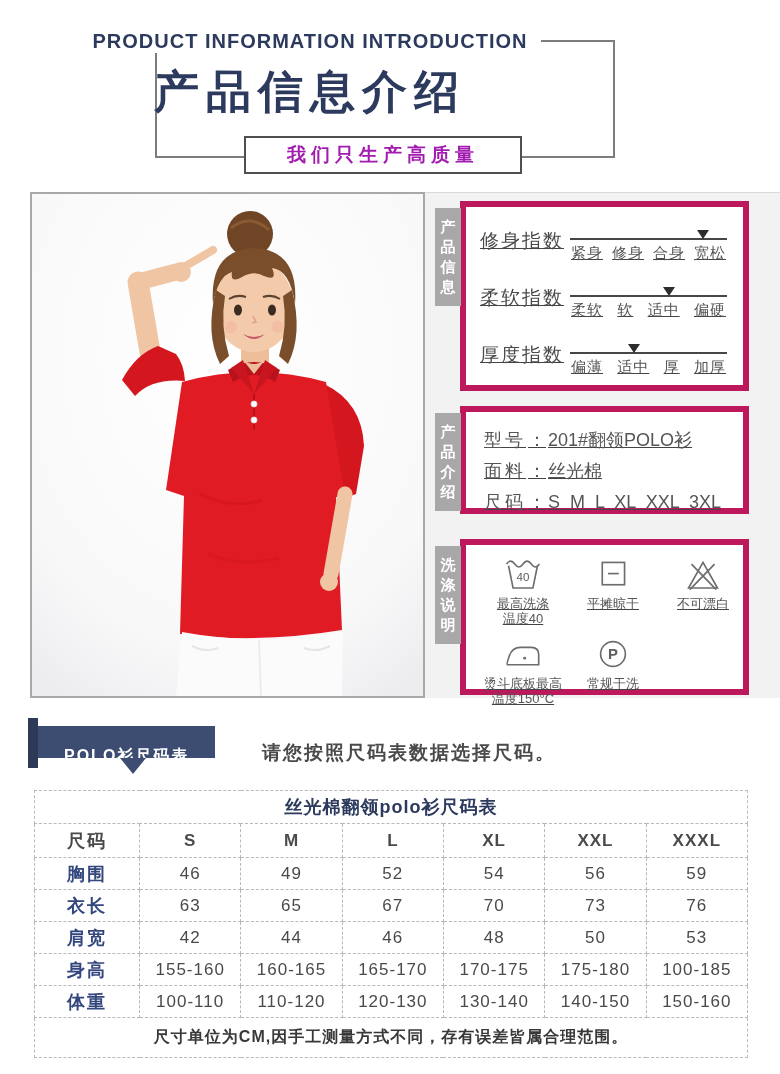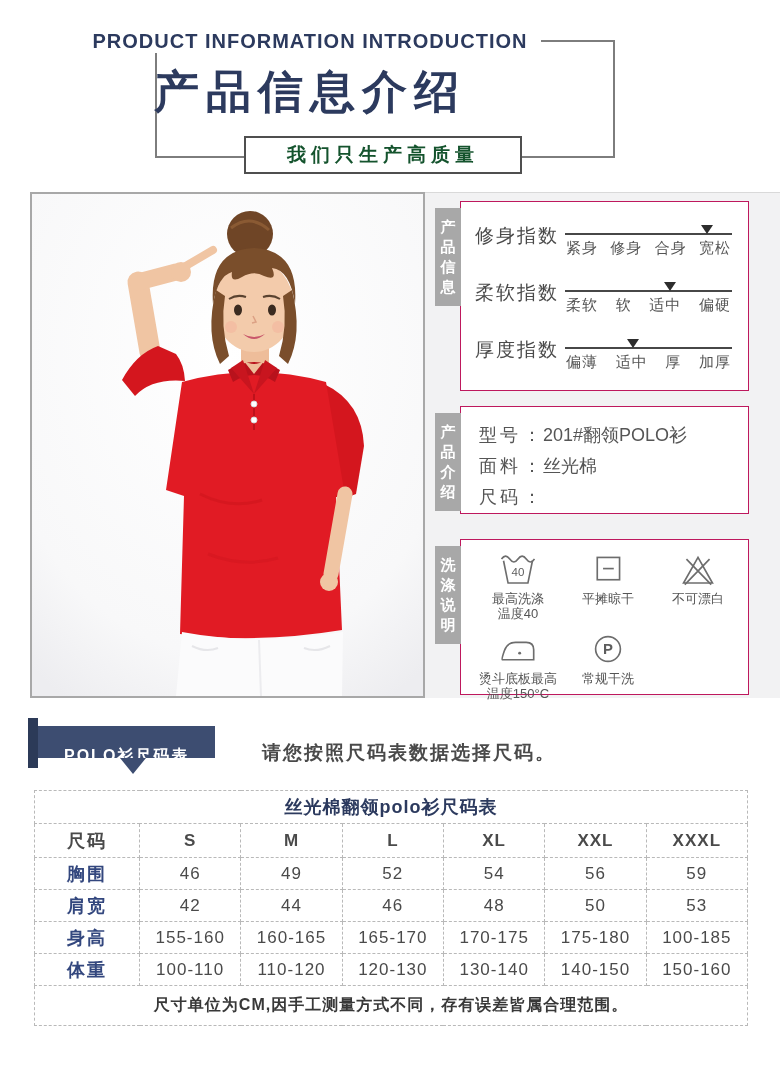--- a/index.html
+++ b/index.html
@@ -24,36 +24,36 @@
     background: #fff; padding: 0 14px; font-size: 20px; font-weight: bold;
     letter-spacing: 1px; color: var(--navy, #2c3a5e); line-height: 24px; display: inline-block;
   }
   .title-cn {
     position: absolute; top: 62px; left: 0; right: 0; text-align: center; z-index: 2;
     font-size: 45px; font-weight: bold; letter-spacing: 7px; color: var(--navy, #2c3a5e);
   }
   .subtitle-box {
     position: absolute; top: 136px; left: 244px; width: 278px; height: 38px; z-index: 2;
     background: #fff; border: 2px solid #4f4f4f; text-align: center;
-    line-height: 34px; font-size: 19px; letter-spacing: 5px; color: #14532d; font-weight: bold;
+    line-height: 34px; font-size: 19px; letter-spacing: 5px; color: #a21caf; font-weight: bold;
   }
 
   
   .main { display: flex; padding-left: 30px; height: 506px; }
   .photo {
     width: 395px; height: 506px; border: 2px solid #a8a8a8; background: #fff; flex: none;
   }
   .photo svg { display: block; }
   .right-col {
     width: 355px; height: 506px; background: #f2f2f3; position: relative; flex: none;
     border-top: 1px solid #d9d9d9;
   }
   .box-group { position: relative; margin-left: 35px; width: 289px; }
   .box {
-    background: #fff; border: 1px solid #be185d; width: 289px; height: 100%;
+    background: #fff; border: 6px solid #be185d; width: 289px; height: 100%; text-decoration: underline;
   }
   .g1 { margin-top: 8px;  height: 190px; }
   .g2 { margin-top: 15px; height: 108px; }
   .g3 { margin-top: 25px; height: 156px; }
   .v-tab {
     position: absolute; left: -25px; top: 7px; width: 26px; z-index: 3;
     background: var(--tab-gray, #a8a8a8); color: #fff; font-size: 15px; font-weight: bold;
     text-align: center; padding: 9px 0; line-height: 20px;
   }
   .v-tab span { display: block; }
@@ -262,21 +262,21 @@
       <div class="box-group g2">
         <div class="v-tab">
             <span>产</span>
             <span>品</span>
             <span>介</span>
             <span>绍</span>
           </div>
         <div class="box intro">
             <div class="intro-row"><span class="spec-label">型号</span><span class="spec-colon">：</span><span class="spec-value">201#翻领POLO衫</span></div>
             <div class="intro-row"><span class="spec-label">面料</span><span class="spec-colon">：</span><span class="spec-value">丝光棉</span></div>
-            <div class="intro-row"><span class="spec-label">尺码</span><span class="spec-colon">：</span></div>
+            <div class="intro-row"><span class="spec-label">尺码</span><span class="spec-colon">：</span><span class="spec-value">S  M  L  XL  XXL  3XL</span></div>
           </div>
       </div>
 
       <div class="box-group g3">
         <div class="v-tab">
             <span>洗</span>
             <span>涤</span>
             <span>说</span>
             <span>明</span>
           </div>
@@ -385,20 +385,29 @@
           <tr>
             <td class="lab">胸围</td>
             <td class="val">46</td>
             <td class="val">49</td>
             <td class="val">52</td>
             <td class="val">54</td>
             <td class="val">56</td>
             <td class="val">59</td>
           </tr>
           <tr>
+            <td class="lab">衣长</td>
+            <td class="val">63</td>
+            <td class="val">65</td>
+            <td class="val">67</td>
+            <td class="val">70</td>
+            <td class="val">73</td>
+            <td class="val">76</td>
+          </tr>
+          <tr>
             <td class="lab">肩宽</td>
             <td class="val">42</td>
             <td class="val">44</td>
             <td class="val">46</td>
             <td class="val">48</td>
             <td class="val">50</td>
             <td class="val">53</td>
           </tr>
           <tr>
             <td class="lab">身高</td>

